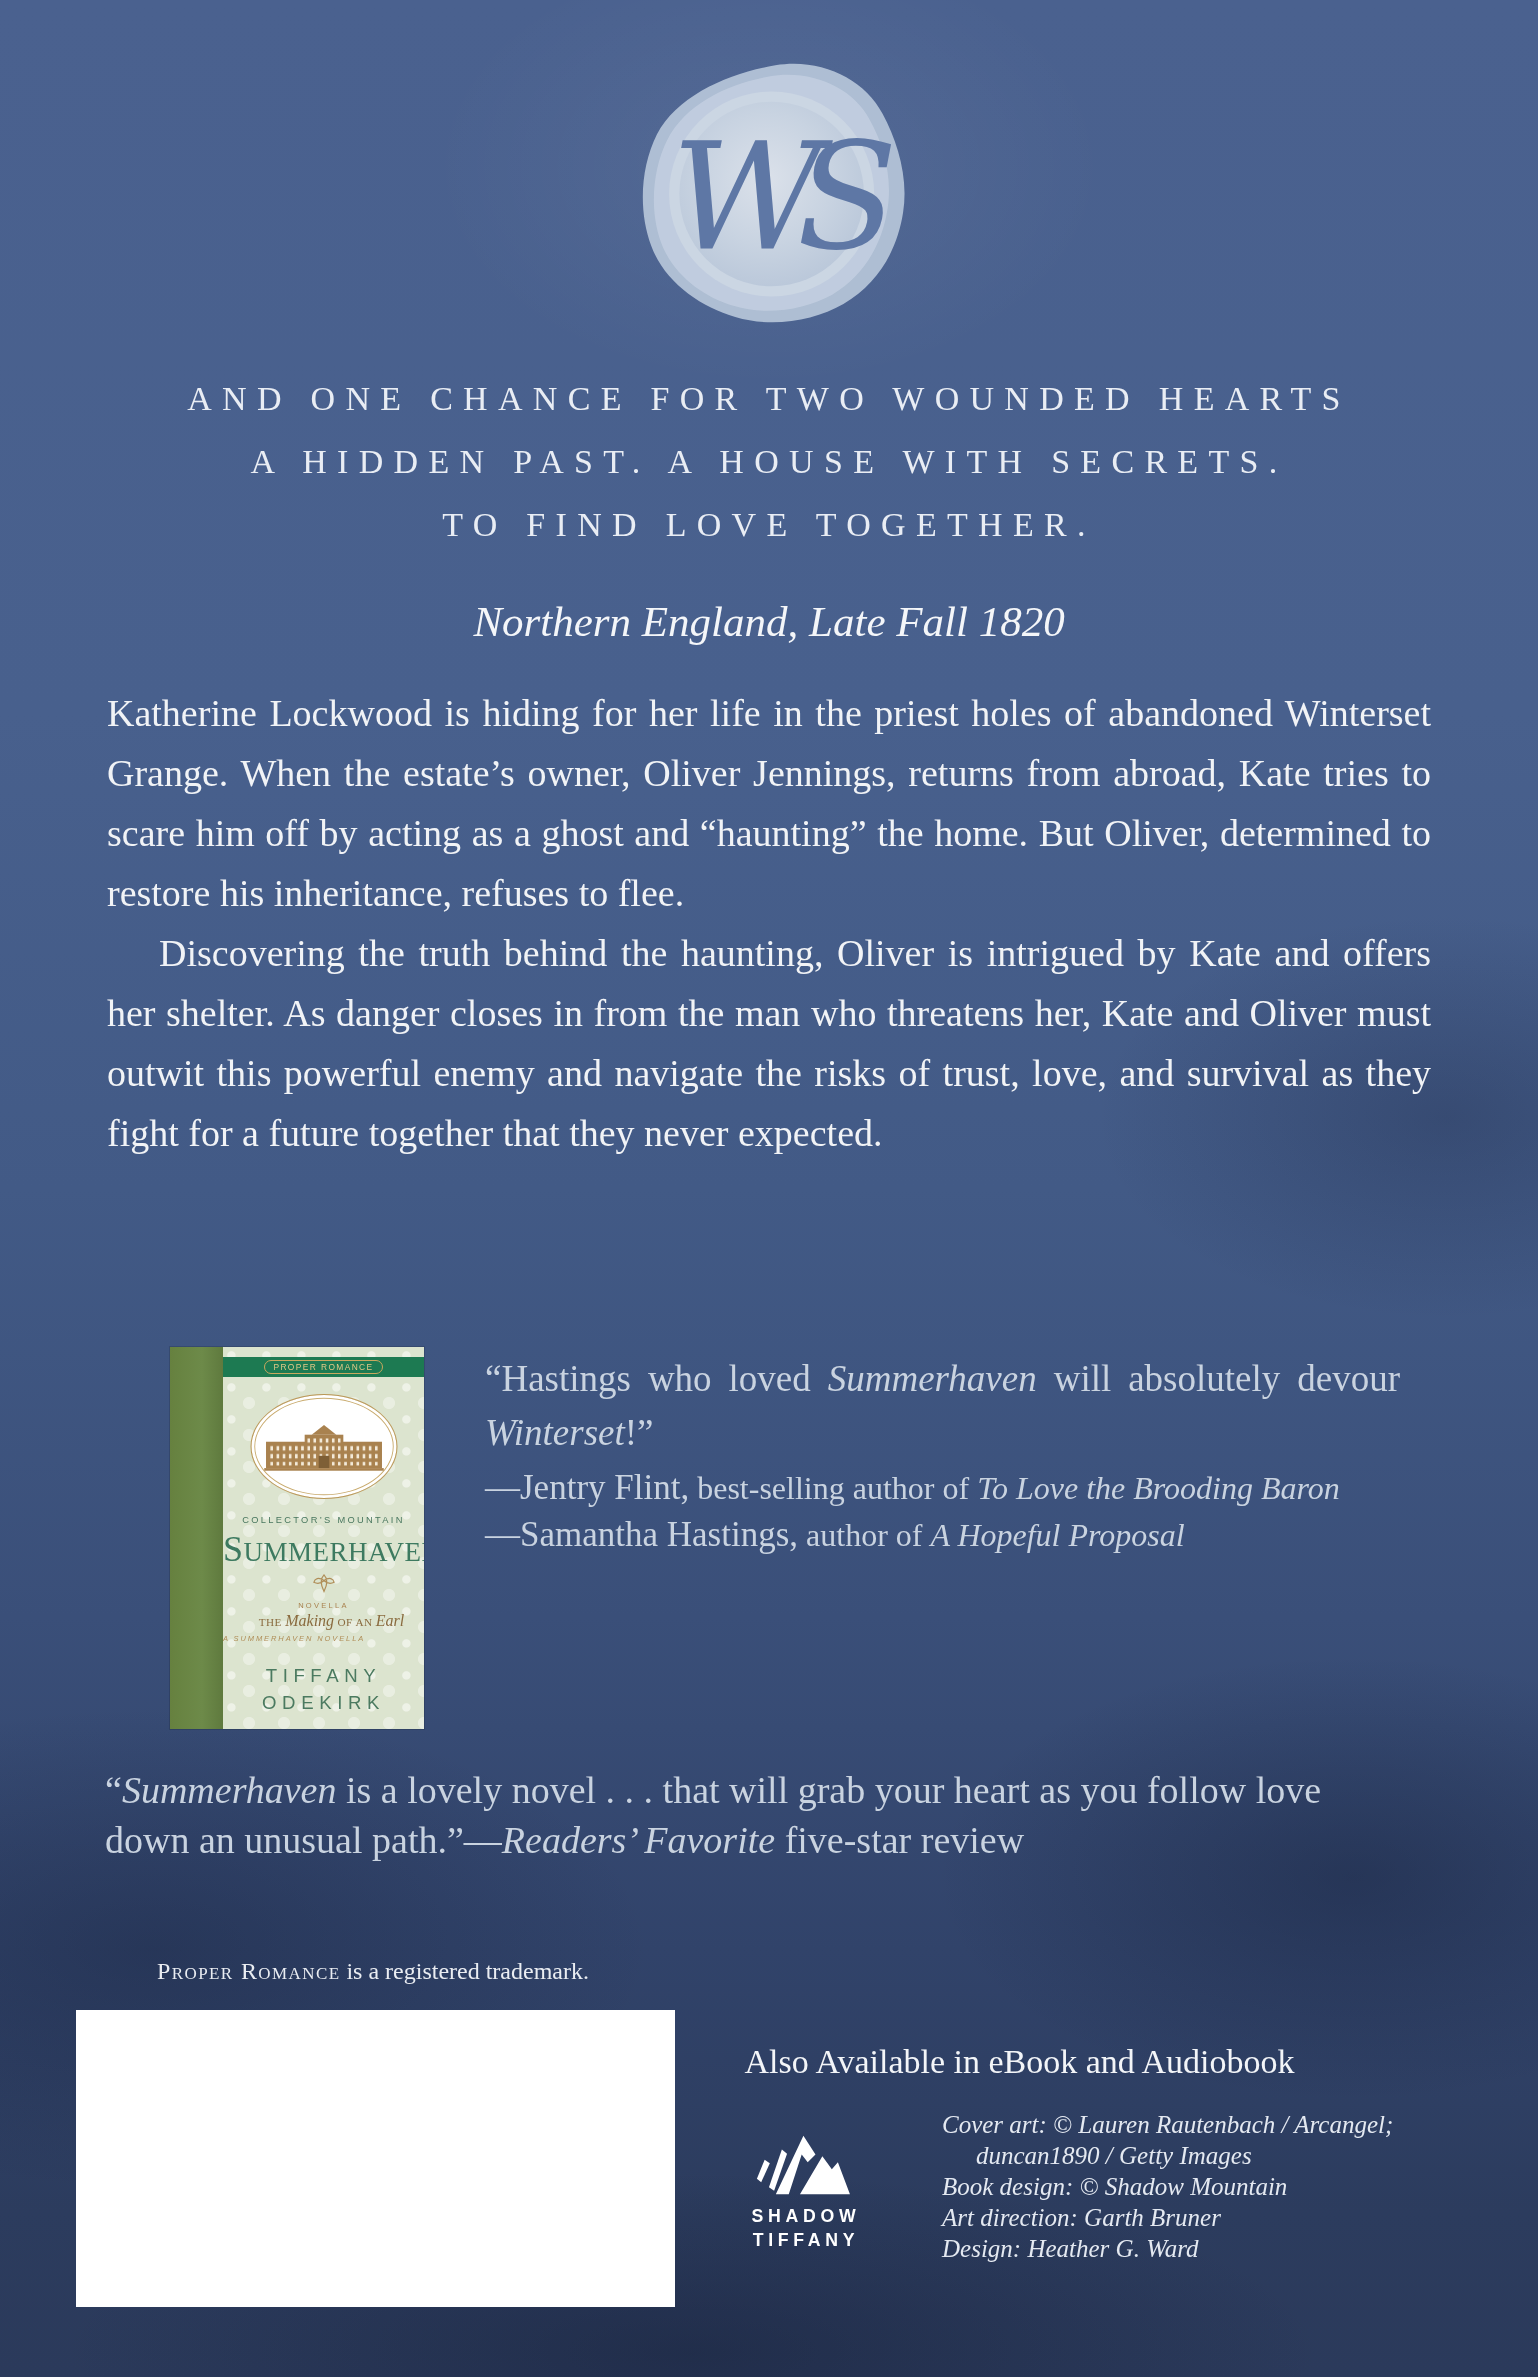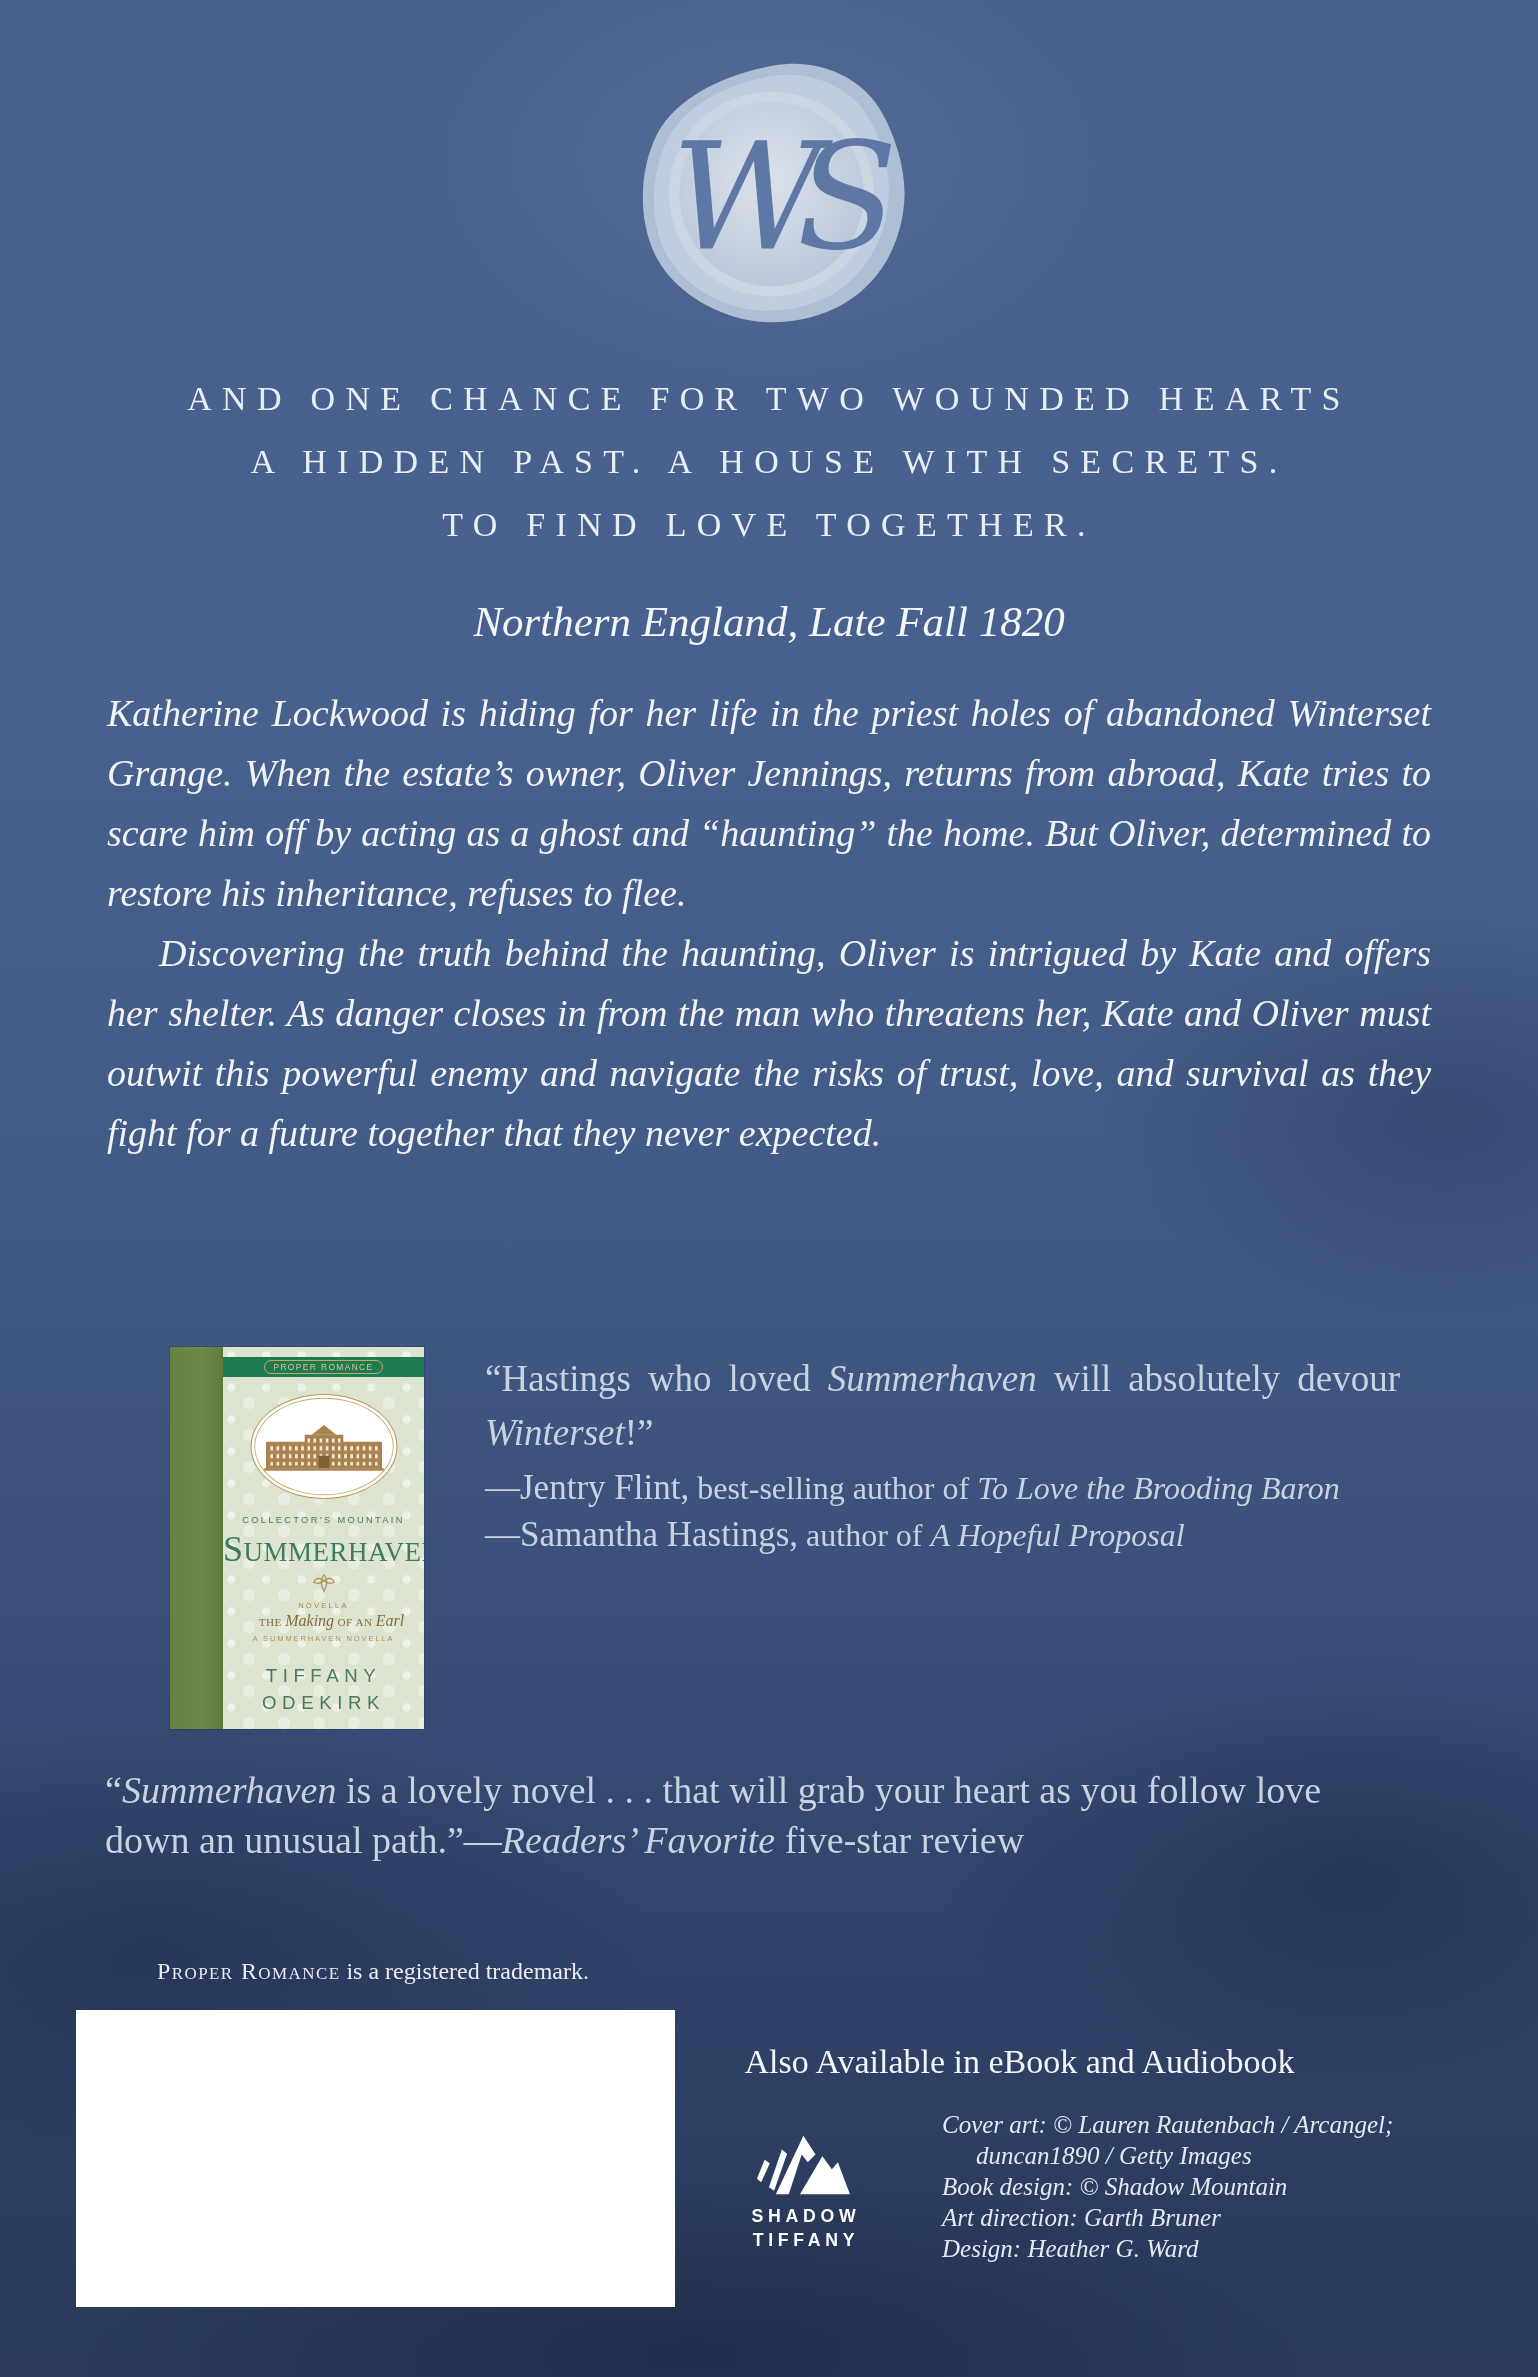--- a/index.html
+++ b/index.html
@@ -19,21 +19,21 @@
   
   .tagline{position:absolute;left:0;top:367px;width:1538px;text-align:center;
     font-size:34px;line-height:63px;letter-spacing:10.3px;color:#e9edf4;}
   .tagline div{white-space:nowrap;}
   
   .dateline{position:absolute;left:0;top:597px;width:1538px;text-align:center;
     font-style:italic;font-size:43px;color:#f4f6f9;}
   
   .synopsis{position:absolute;left:107px;top:683px;width:1324px;
     font-size:38px;line-height:60px;text-align:justify;color:#f1f3f6;}
-  .synopsis p{margin:0;font-style:italic;}
+  .synopsis p{margin:0;}
   .synopsis p.indent{text-indent:52px;}
   
   .book{position:absolute;left:170px;top:1347px;width:254px;height:382px;display:flex;
     box-shadow:0 0 0 0.9px rgba(0,0,0,0.15);}
   .spine{width:53px;background:linear-gradient(90deg,#66813f,#6d8a49 60%,#5f7a3e);}
   .cover{position:relative;flex:1;background-color:#dce4cf;overflow:hidden;
     background-image:
       radial-gradient(circle at 8.4px 8.4px, rgba(255,255,255,0.5) 3.7px, transparent 4.7px),
       radial-gradient(circle at 26px 24px, rgba(255,255,255,0.38) 5.6px, transparent 6.5px);
     background-size:35px 32px;}
@@ -50,22 +50,22 @@
   .cover-title{position:absolute;left:0;top:181px;width:100%;text-align:center;
     font-size:27px;color:#3d7a60;letter-spacing:0.5px;white-space:nowrap;}
   .cover-title .big{font-size:36px;}
   .flourish{position:absolute;left:50%;top:226px;transform:translateX(-50%);}
   .includes{position:absolute;left:0;top:254px;width:100%;text-align:center;
     font-family:"Liberation Sans",sans-serif;font-size:7.5px;letter-spacing:2.3px;color:#a9824f;}
   .novella{position:absolute;left:8px;top:265px;width:100%;text-align:center;
     font-size:13px;color:#8a6b3f;white-space:nowrap;}
   .novella .scr{font-style:italic;font-size:16px;}
   .novella .sc{font-size:11.2px;letter-spacing:0.5px;}
-  .novella-sub{position:absolute;left:0;top:287px;width:100%;text-align:center;
-    font-family:"Liberation Sans",sans-serif;font-size:7.5px;letter-spacing:1.9px;color:#b08e58;}
+  .novella-sub{position:absolute;left:0;top:287px;width:100%;text-align:left;
+    font-family:"Liberation Sans",sans-serif;font-size:7.5px;letter-spacing:1.9px;color:#b08e58;font-style:italic;}
   .cover-author{position:absolute;left:0;top:315px;width:100%;text-align:center;
     font-family:"Liberation Sans",sans-serif;font-size:18.6px;letter-spacing:5.6px;
     line-height:27px;color:#4b7a60;}
   
   .quotes{position:absolute;left:485px;top:1352px;width:915px;color:#c9d3e0;}
   .q-text{font-size:37px;line-height:54px;text-align:justify;margin:0;}
   .q-attr{font-size:32px;margin:7.5px 0 0 0;}
   .q-attr .name{font-size:35px;}
   .q2{margin-top:43px;}
   .quote3{position:absolute;left:105px;top:1765px;width:1307px;

